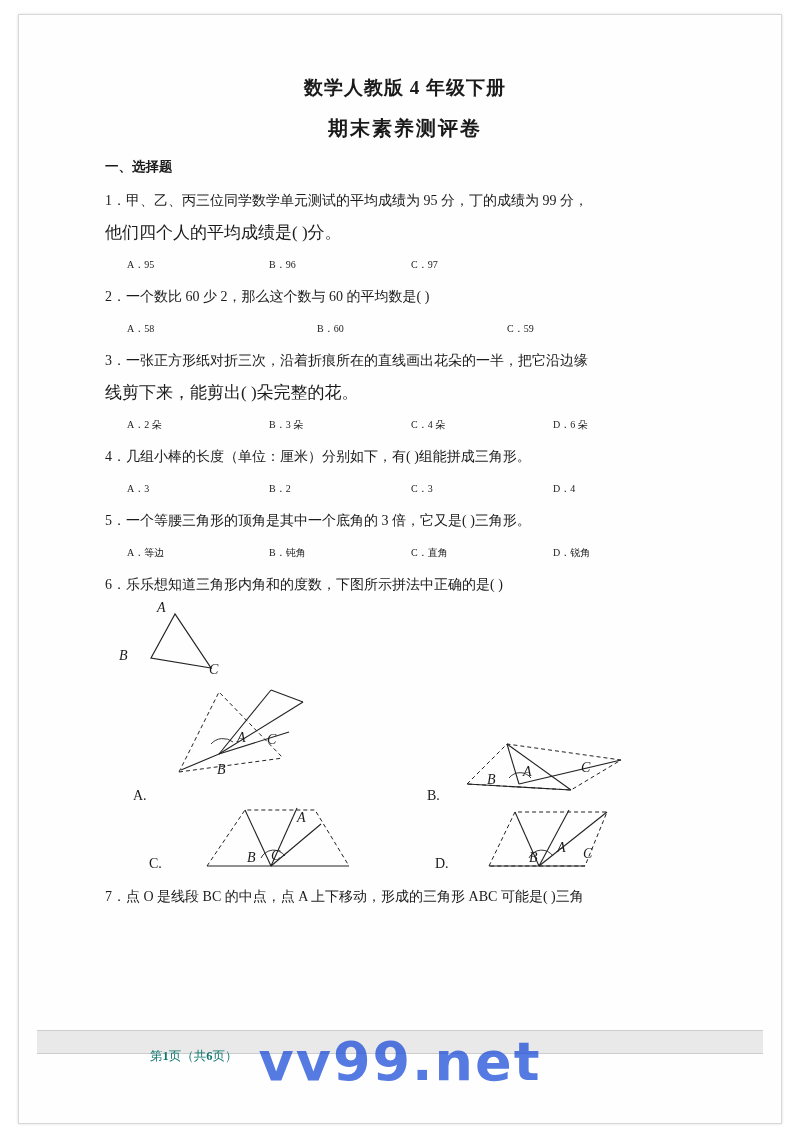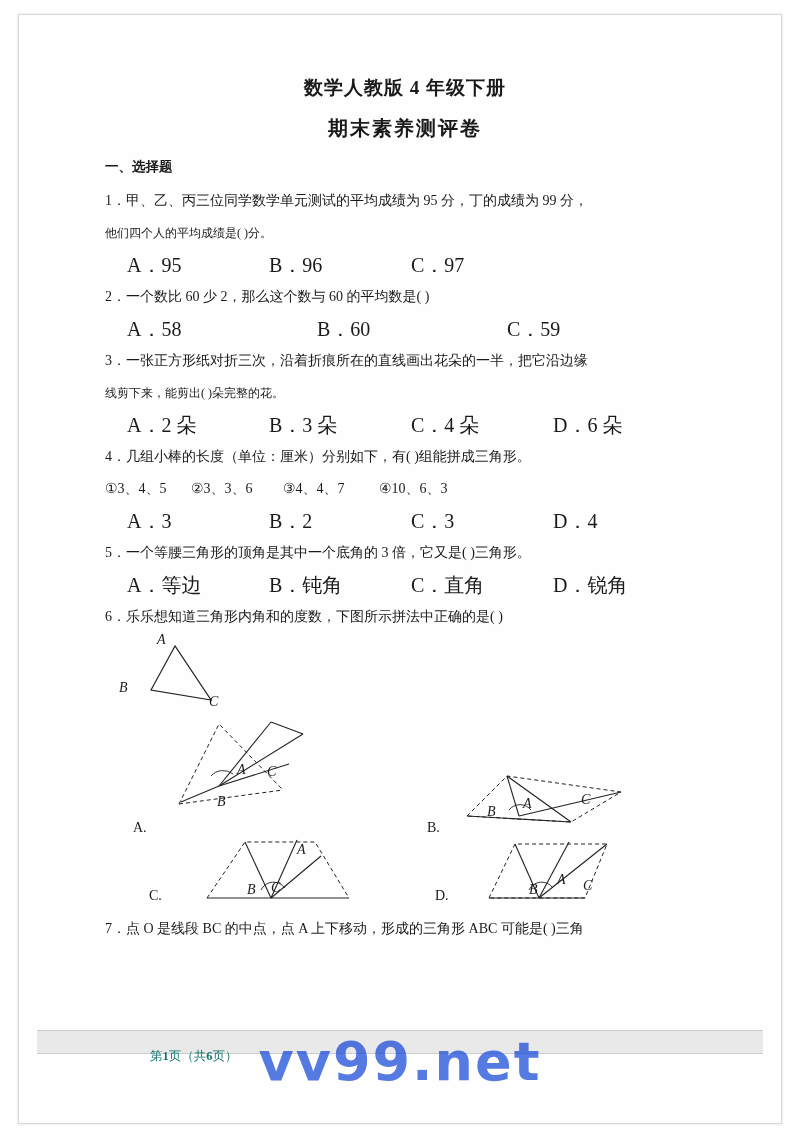--- a/index.html
+++ b/index.html
@@ -55,26 +55,26 @@
     font-weight: bold;
     margin: 0 0 10px 0;
   }
   .q {
     font-size: 14px;
     line-height: 30px;
     margin: 0 0 2px 0;
     text-align: justify;
   }
   .q-line2 {
-    font-size: 12px;
+    font-size: 17px;
     line-height: 30px;
     margin: 0 0 2px 0;
   }
   .opts {
-    font-size: 20px;
+    font-size: 10px;
     line-height: 30px;
     margin: 0 0 2px 0;
     padding-left: 22px;
     display: flex;
   }
   .opts span.o {
     display: inline-block;
   }
   .opt-w-4 { width: 142px; }
   .opt-w-3 { width: 190px; }
@@ -161,26 +161,20 @@
       <div class="q">3．一张正方形纸对折三次，沿着折痕所在的直线画出花朵的一半，把它沿边缘</div>
       <div class="q-line2">线剪下来，能剪出(         )朵完整的花。</div>
       <div class="opts">
         <span class="o opt-w-4">A．2 朵</span>
         <span class="o opt-w-4">B．3 朵</span>
         <span class="o opt-w-4">C．4 朵</span>
         <span class="o opt-w-4">D．6 朵</span>
       </div>
 
       <div class="q">4．几组小棒的长度（单位：厘米）分别如下，有(        )组能拼成三角形。</div>
-      <div class="sub-line">
-        <span class="s1">①3、4、5</span>
-        <span class="s2">②3、3、6</span>
-        <span class="s3">③4、4、7</span>
-        <span class="s3">④10、6、3</span>
-      </div>
       <div class="opts">
         <span class="o opt-w-4">A．3</span>
         <span class="o opt-w-4">B．2</span>
         <span class="o opt-w-4">C．3</span>
         <span class="o opt-w-4">D．4</span>
       </div>
 
       <div class="q">5．一个等腰三角形的顶角是其中一个底角的 3 倍，它又是(        )三角形。</div>
       <div class="opts">
         <span class="o opt-w-4">A．等边</span>

